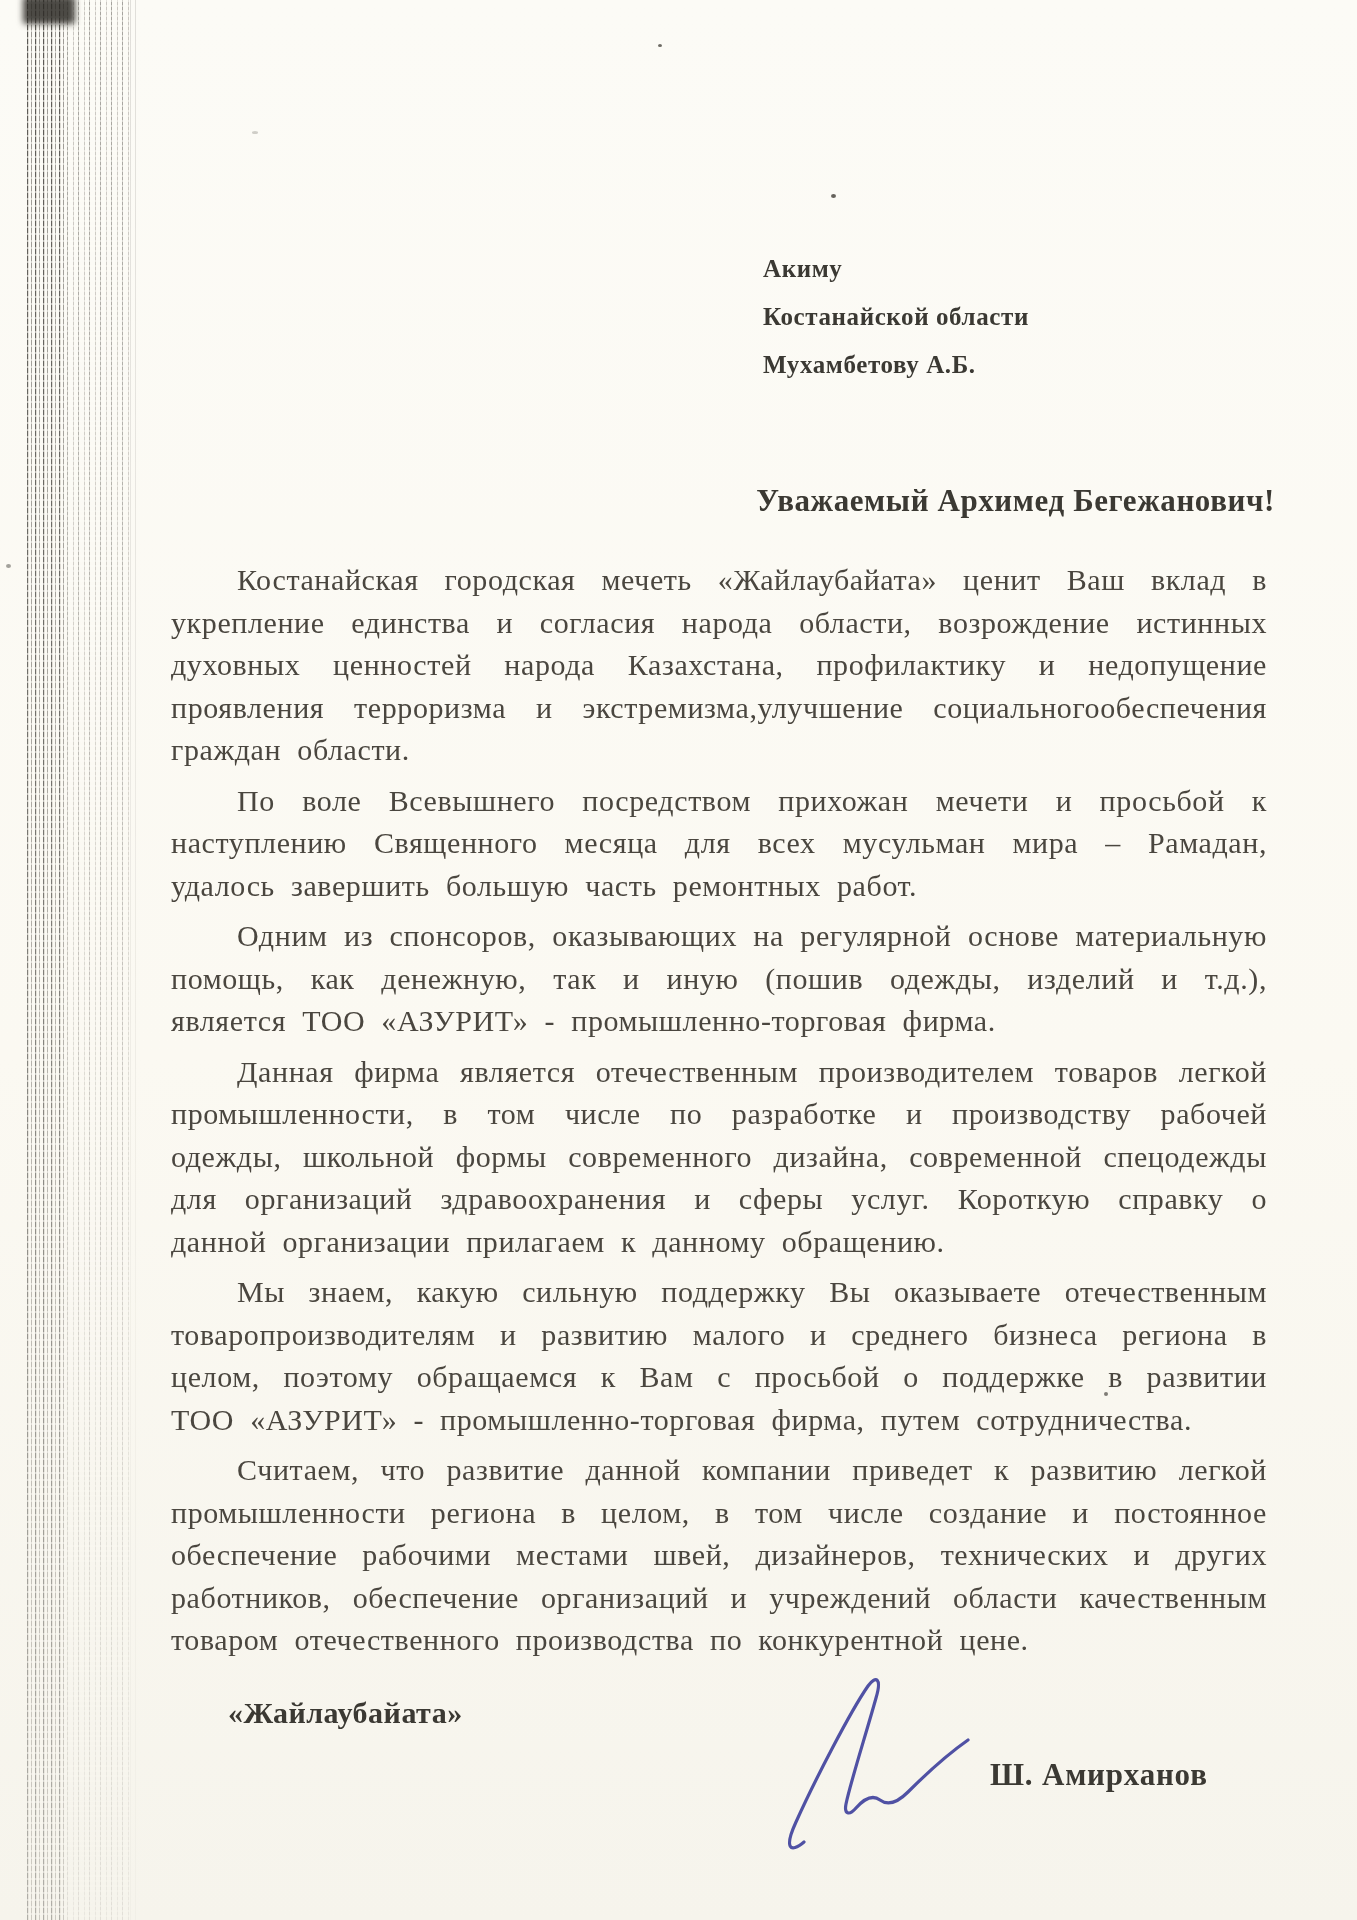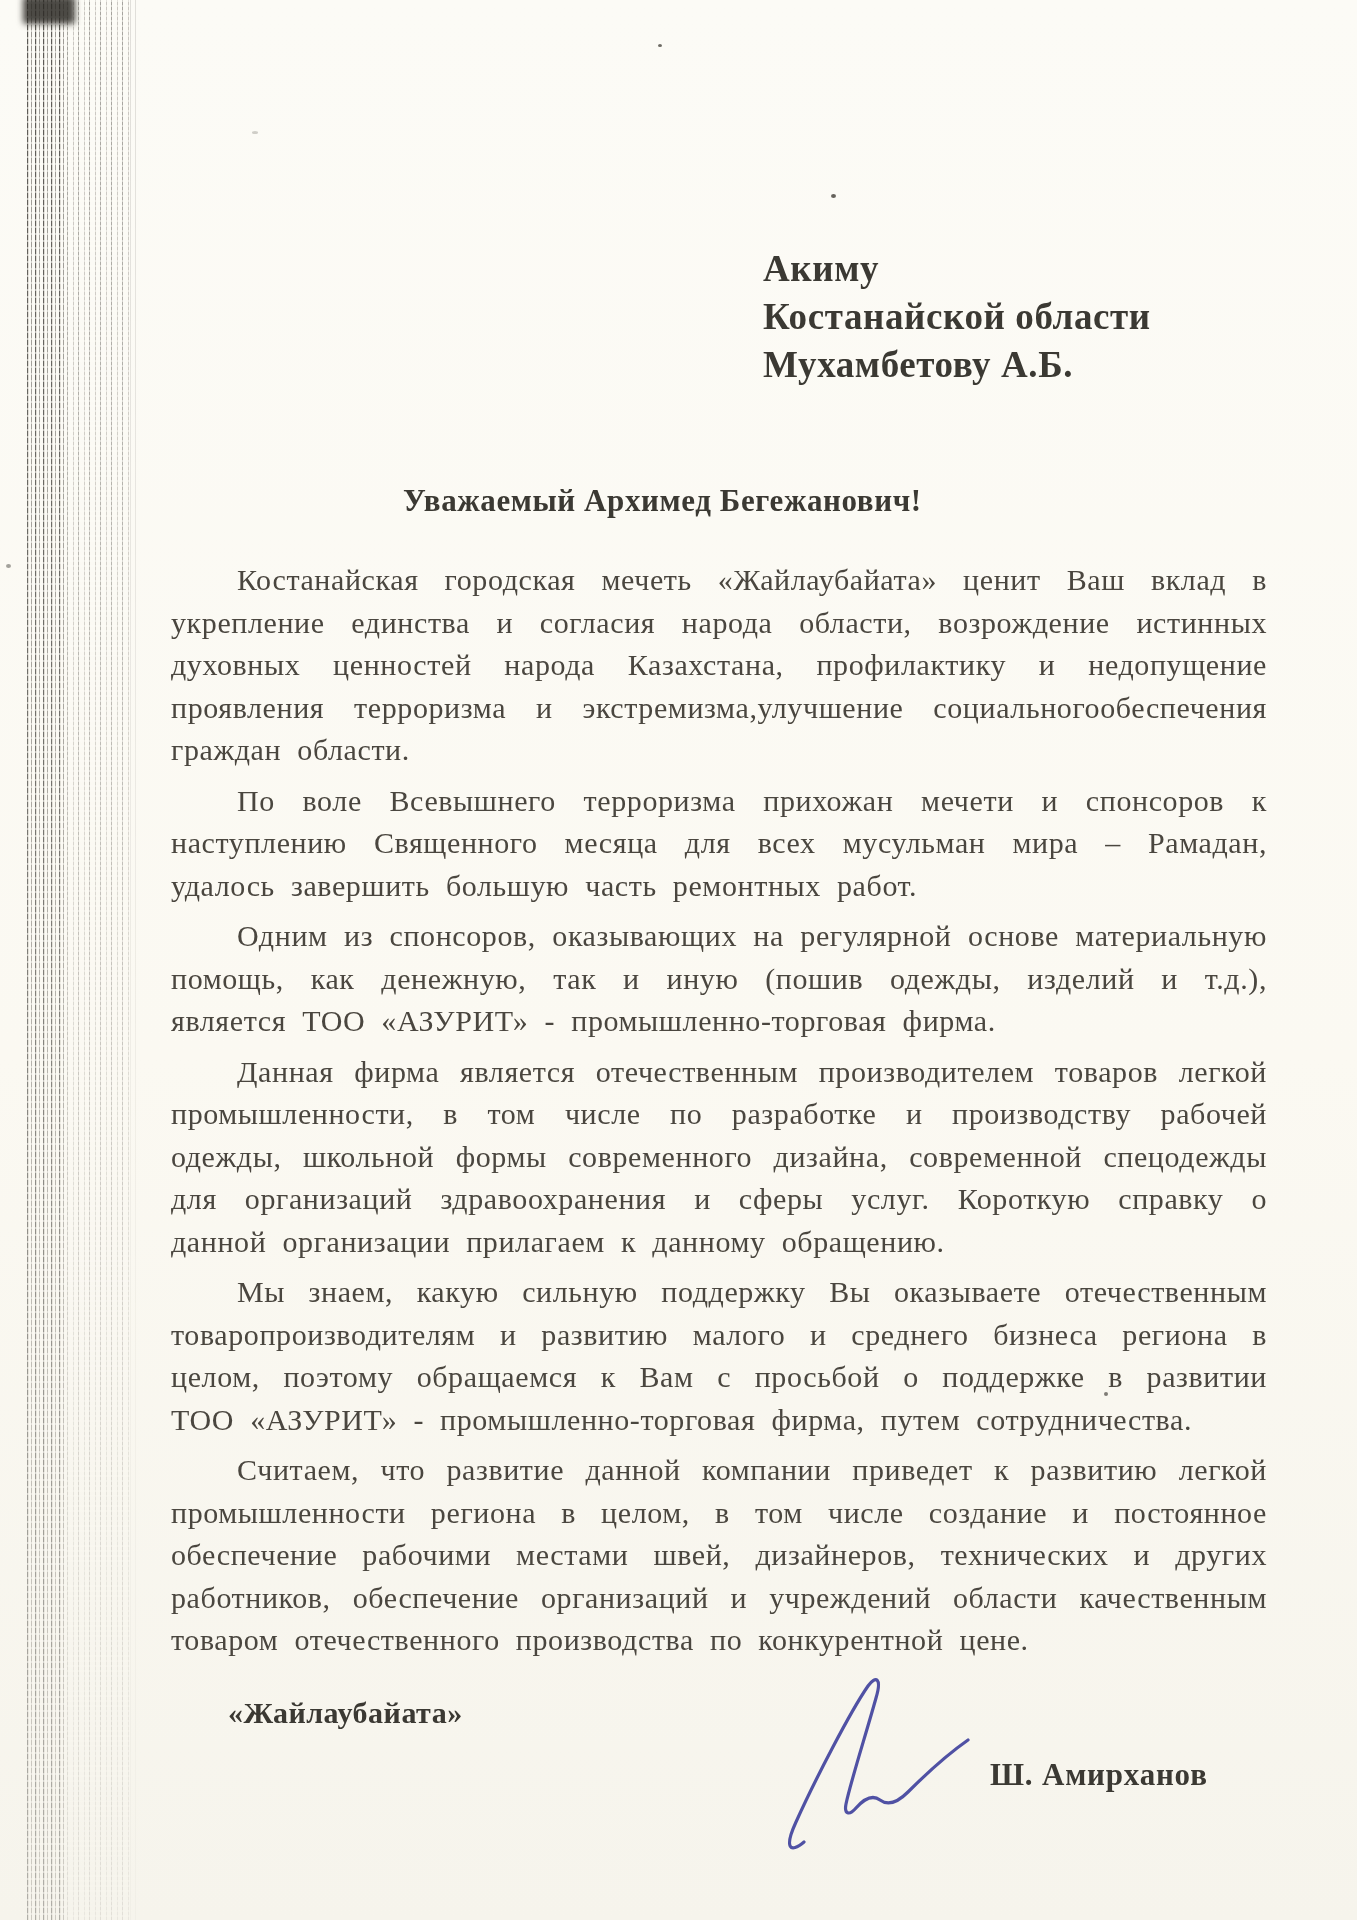--- a/index.html
+++ b/index.html
@@ -37,24 +37,24 @@
     background:repeating-linear-gradient(90deg, rgba(70,66,60,0.25) 0 1px, rgba(252,251,246,0) 1px 5px);
     -webkit-mask:linear-gradient(180deg,rgba(0,0,0,.6),rgba(0,0,0,.15) 70%,rgba(0,0,0,.1));
     mask:linear-gradient(180deg,rgba(0,0,0,.6),rgba(0,0,0,.15) 70%,rgba(0,0,0,.1));
   }
   .corner-blob{position:absolute; left:23px; top:-4px; width:52px; height:28px;
     background:rgba(45,42,38,0.85); filter:blur(3px); border-radius:3px;}
   .speck{position:absolute; border-radius:50%; background:#4a4741;}
 
   
   .content{position:absolute; left:163px; top:0; width:1112px;}
-  .recipient{margin:245px 0 0 600px; font-weight:bold; font-size:37px;
+  .recipient{margin:245px 0 0 600px; font-weight:bold; font-size:25px;
     line-height:48px; color:#3b3933; letter-spacing:.6px;}
   .salutation{margin:94px 0 0 240px; font-weight:bold; font-size:31px;
-    color:#3b3933; letter-spacing:.6px;}
+    color:#3b3933; letter-spacing:.6px;text-align:right;}
   .body{margin-top:40px; font-size:30px; line-height:42.5px; text-align:justify;
     word-spacing:8px; letter-spacing:.6px; color:#4a463f;}
   .body p{margin:8px; text-indent:66px;}
   .closing{position:absolute; left:228px; top:1688px; font-weight:bold;
     font-size:30px; line-height:50px; color:#3b3933; letter-spacing:.5px;}
   .signer{position:absolute; left:990px; top:1757px; font-weight:bold;
     font-size:31px; color:#3b3933; letter-spacing:.8px;}
   .signature{position:absolute; left:752px; top:1642px; width:240px; height:220px;}
   .signature path{fill:none; stroke:#3d3f9b; stroke-width:3.2;
     stroke-linecap:round; stroke-linejoin:round; opacity:.9;}
@@ -78,21 +78,21 @@
     <div class="recipient">
       <div>Акиму</div>
       <div>Костанайской области</div>
       <div>Мухамбетову А.Б.</div>
     </div>
 
     <div class="salutation">Уважаемый Архимед Бегежанович!</div>
 
     <div class="body">
       <p>Костанайская городская мечеть «Жайлаубайата» ценит Ваш вклад в укрепление единства и согласия народа области, возрождение истинных духовных ценностей народа Казахстана, профилактику и недопущение проявления терроризма и экстремизма,улучшение социальногообеспечения граждан области.</p>
-      <p>По воле Всевышнего терроризма прихожан мечети и спонсоров к наступлению Священного месяца для всех мусульман мира – Рамадан, удалось завершить большую часть ремонтных работ.</p>
+      <p>По воле Всевышнего посредством прихожан мечети и просьбой к наступлению Священного месяца для всех мусульман мира – Рамадан, удалось завершить большую часть ремонтных работ.</p>
       <p>Одним из спонсоров, оказывающих на регулярной основе материальную помощь, как денежную, так и иную (пошив одежды, изделий и т.д.), является ТОО «АЗУРИТ» - промышленно-торговая фирма.</p>
       <p>Данная фирма является отечественным производителем товаров легкой промышленности, в том числе по разработке и производству рабочей одежды, школьной формы современного дизайна, современной спецодежды для организаций здравоохранения и сферы услуг. Короткую справку о данной организации прилагаем к данному обращению.</p>
       <p>Мы знаем, какую сильную поддержку Вы оказываете отечественным товаропроизводителям и развитию малого и среднего бизнеса региона в целом, поэтому обращаемся к Вам с просьбой о поддержке в развитии ТОО «АЗУРИТ» - промышленно-торговая фирма, путем сотрудничества.</p>
       <p>Считаем, что развитие данной компании приведет к развитию легкой промышленности региона в целом, в том числе создание и постоянное обеспечение рабочими местами швей, дизайнеров, технических и других работников, обеспечение организаций и учреждений области качественным товаром отечественного производства по конкурентной цене.</p>
     </div>
   </div>
 
   <div class="closing">
     <div>«Жайлаубайата»</div>
   </div>

